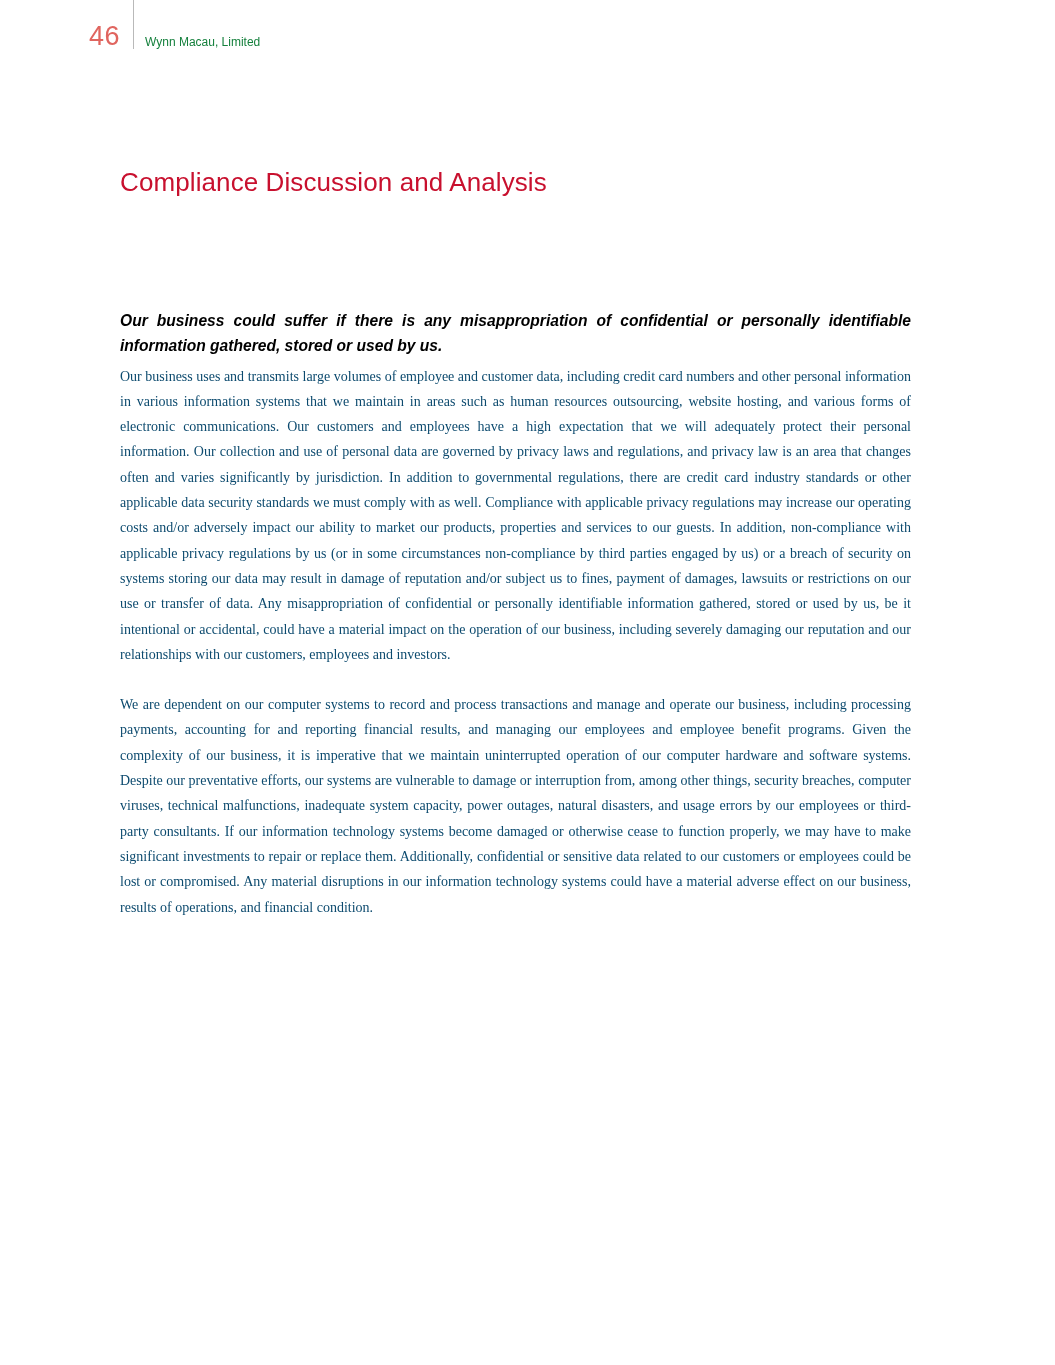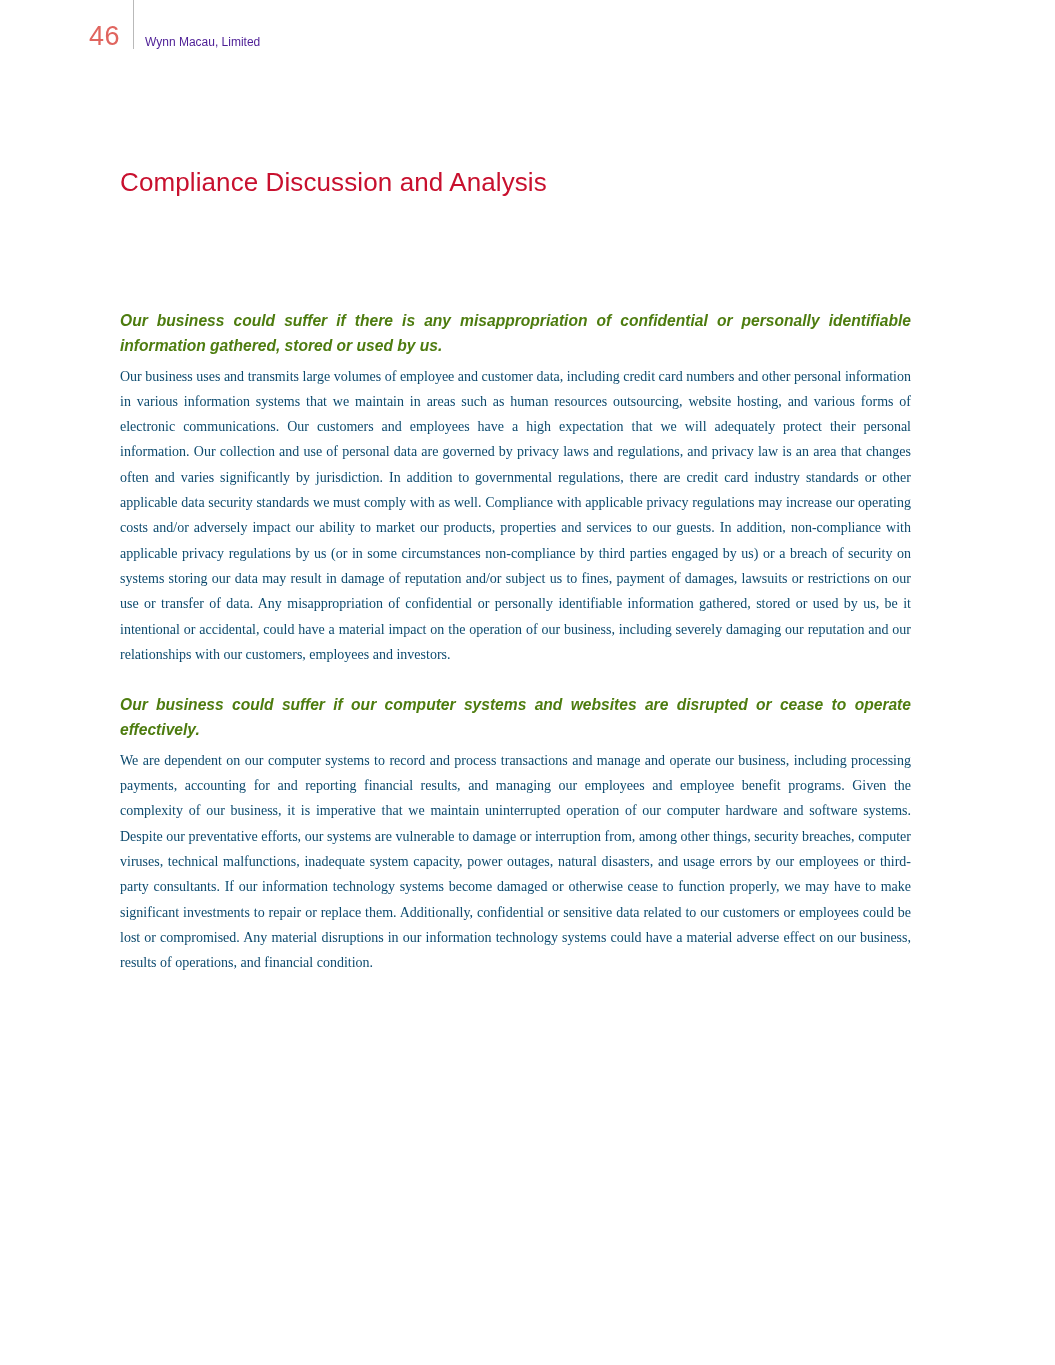--- a/index.html
+++ b/index.html
@@ -9,31 +9,31 @@
       position: absolute; left: 89px; top: 20px;
       font-family: "Liberation Sans", sans-serif; font-size: 27px; line-height: 32px;
       color: #e0655f; font-weight: normal; letter-spacing: 0.5px;
     }
     .header-divider {
       position: absolute; left: 133px; top: 0; width: 1px; height: 49px; background: #b9b9b9;
     }
     .company-name {
       position: absolute; left: 145px; top: 34px;
       font-family: "Liberation Sans", sans-serif; font-size: 12px; line-height: 16px;
-      color: #4c1d95;
+      color: #15803d;
     }
     .section-title {
       position: absolute; left: 120px; top: 164px;
       font-family: "Liberation Sans", sans-serif; font-size: 26px; line-height: 36px;
       color: #c8102e; font-weight: normal; margin: 0; letter-spacing: 0.1px;
     }
     .content { position: absolute; left: 120px; top: 308px; width: 791px; }
     .risk-heading {
       font-family: "Liberation Sans", sans-serif; font-size: 15.6px; line-height: 25.3px;
-      font-style: italic; font-weight: bold; color: #4d7c0f; text-align: justify;
+      font-style: italic; font-weight: bold; color: #000000; text-align: justify;
       margin: 0 0 5px 0;
     }
     .risk-body {
       font-family: Liberation Serif, serif; font-size: 14px; line-height: 25.3px;
       color: #0c4a6e; text-align: justify; margin: 0;
     }
     .risk-section + .risk-section { margin-top: 25px; }
   </style>
 </head>
 <body>
@@ -45,16 +45,15 @@
 </div>
 
 <h1 class="section-title">Compliance Discussion and Analysis</h1>
 
 <div class="content">
   <div class="risk-section">
     <p class="risk-heading">Our business could suffer if there is any misappropriation of confidential or personally identifiable information gathered, stored or used by us.</p>
     <p class="risk-body">Our business uses and transmits large volumes of employee and customer data, including credit card numbers and other personal information in various information systems that we maintain in areas such as human resources outsourcing, website hosting, and various forms of electronic communications. Our customers and employees have a high expectation that we will adequately protect their personal information. Our collection and use of personal data are governed by privacy laws and regulations, and privacy law is an area that changes often and varies significantly by jurisdiction. In addition to governmental regulations, there are credit card industry standards or other applicable data security standards we must comply with as well. Compliance with applicable privacy regulations may increase our operating costs and/or adversely impact our ability to market our products, properties and services to our guests. In addition, non-compliance with applicable privacy regulations by us (or in some circumstances non-compliance by third parties engaged by us) or a breach of security on systems storing our data may result in damage of reputation and/or subject us to fines, payment of damages, lawsuits or restrictions on our use or transfer of data. Any misappropriation of confidential or personally identifiable information gathered, stored or used by us, be it intentional or accidental, could have a material impact on the operation of our business, including severely damaging our reputation and our relationships with our customers, employees and investors.</p>
   </div>
   <div class="risk-section">
-    <p class="risk-heading">Our business could suffer if our computer systems and websites are disrupted or cease to operate effectively.</p>
     <p class="risk-body">We are dependent on our computer systems to record and process transactions and manage and operate our business, including processing payments, accounting for and reporting financial results, and managing our employees and employee benefit programs. Given the complexity of our business, it is imperative that we maintain uninterrupted operation of our computer hardware and software systems. Despite our preventative efforts, our systems are vulnerable to damage or interruption from, among other things, security breaches, computer viruses, technical malfunctions, inadequate system capacity, power outages, natural disasters, and usage errors by our employees or third-party consultants. If our information technology systems become damaged or otherwise cease to function properly, we may have to make significant investments to repair or replace them. Additionally, confidential or sensitive data related to our customers or employees could be lost or compromised. Any material disruptions in our information technology systems could have a material adverse effect on our business, results of operations, and financial condition.</p>
   </div>
 </div>
 
 </body></html>

